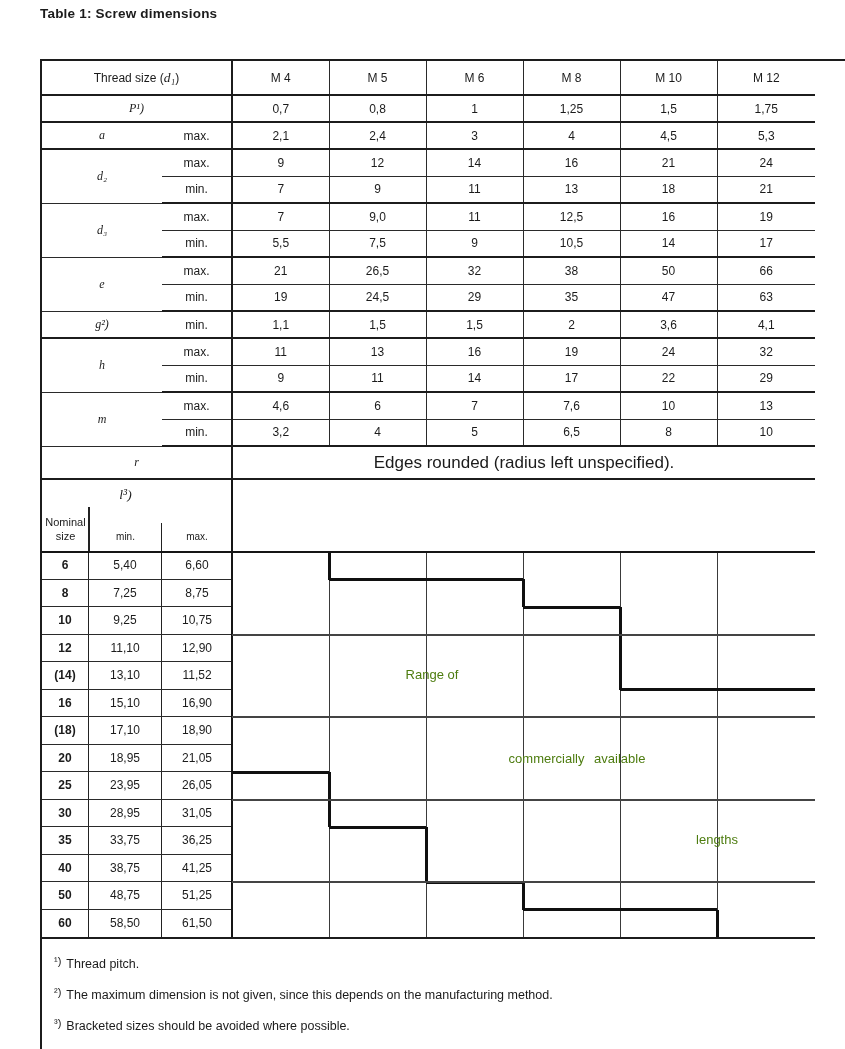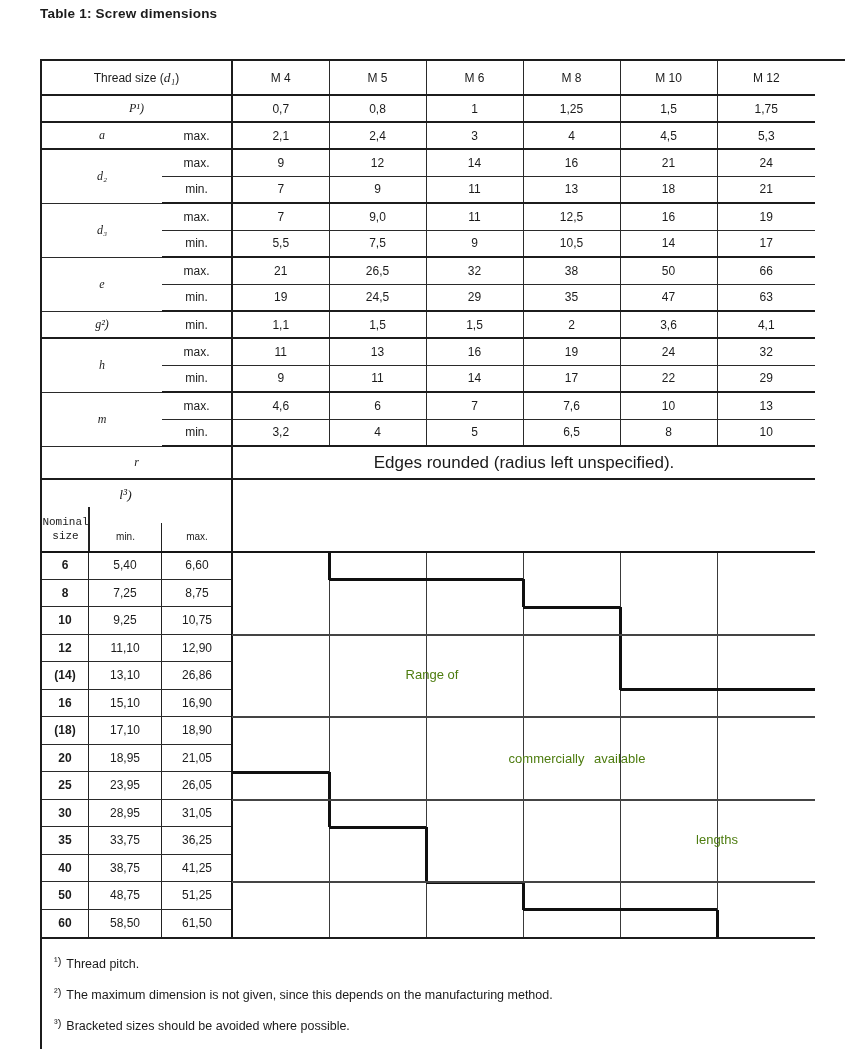--- a/index.html
+++ b/index.html
@@ -27,21 +27,21 @@
   tr.pair td{border-bottom:1px solid #2a2a2a;}
   td.symcell{border-bottom:2px solid #1c1c1c;}
   tr.rrow td{border-bottom:2.5px solid #1c1c1c;}
 
   
   .lsec{position:absolute;left:0;top:418px;width:773px;height:458px;}
   .lhead{position:absolute;left:0;top:0;width:190px;height:73px;}
   .lsym{position:absolute;left:47px;top:8px;width:73px;text-align:center;
         font-family:"Liberation Serif",serif;font-style:italic;font-size:13.5px;}
   .nomlbl{position:absolute;left:0;top:36px;width:47px;text-align:center;
-          font-size:11px;line-height:14px;font-family:Liberation Mono, monospace;}
+          font-size:11px;line-height:14px;}
   .minlbl{position:absolute;left:47px;top:52px;width:73px;text-align:center;font-size:10px;}
   .maxlbl{position:absolute;left:120px;top:52px;width:70px;text-align:center;font-size:10px;}
   .lrows{position:absolute;left:0;top:73px;width:190px;}
   .lrow{display:flex;height:27.5px;box-sizing:border-box;border-bottom:1px solid #2a2a2a;}
   .lrow:last-child{border-bottom:none;}
   .lc{display:flex;align-items:center;justify-content:center;box-sizing:border-box;font-size:12px;}
   .lc1{width:47px;border-right:1.5px solid #222;font-weight:bold;}
   .lc2{width:73px;border-right:1.5px solid #222;}
   .lc3{width:70px;}
   .vline,.hline,.st{position:absolute;background:#222;}
@@ -256,21 +256,21 @@
             <div class="lc lc3">10,75</div>
           </div>
         <div class="lrow">
             <div class="lc lc1">12</div>
             <div class="lc lc2">11,10</div>
             <div class="lc lc3">12,90</div>
           </div>
         <div class="lrow">
             <div class="lc lc1">(14)</div>
             <div class="lc lc2">13,10</div>
-            <div class="lc lc3">26,86</div>
+            <div class="lc lc3">11,52</div>
           </div>
         <div class="lrow">
             <div class="lc lc1">16</div>
             <div class="lc lc2">15,10</div>
             <div class="lc lc3">16,90</div>
           </div>
         <div class="lrow">
             <div class="lc lc1">(18)</div>
             <div class="lc lc2">17,10</div>
             <div class="lc lc3">18,90</div>

